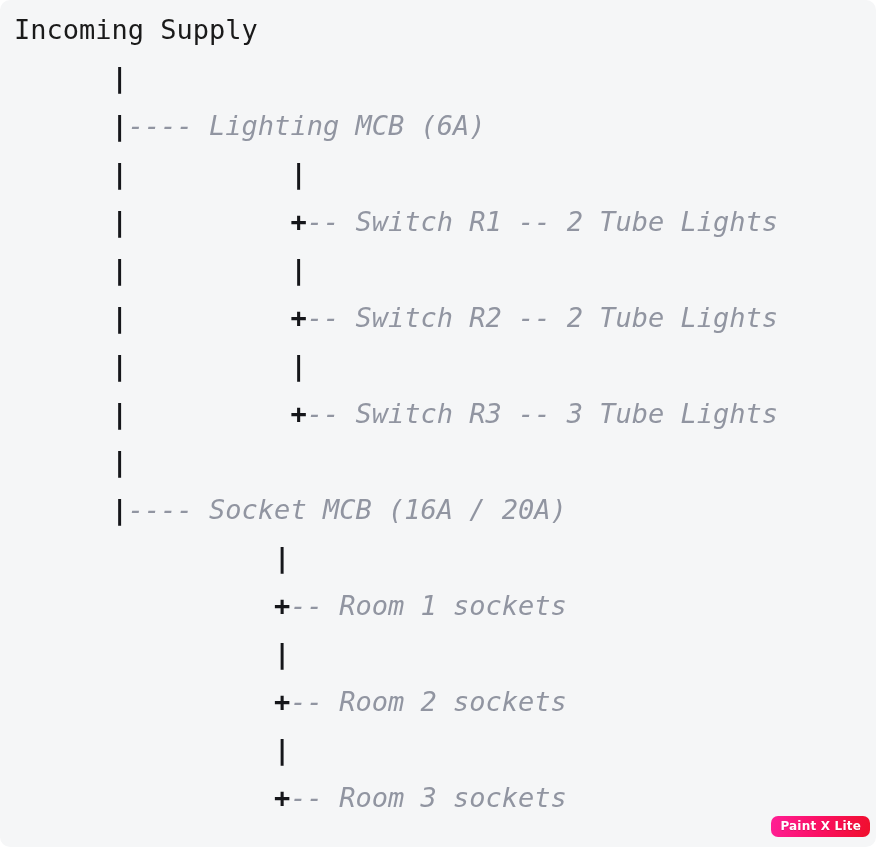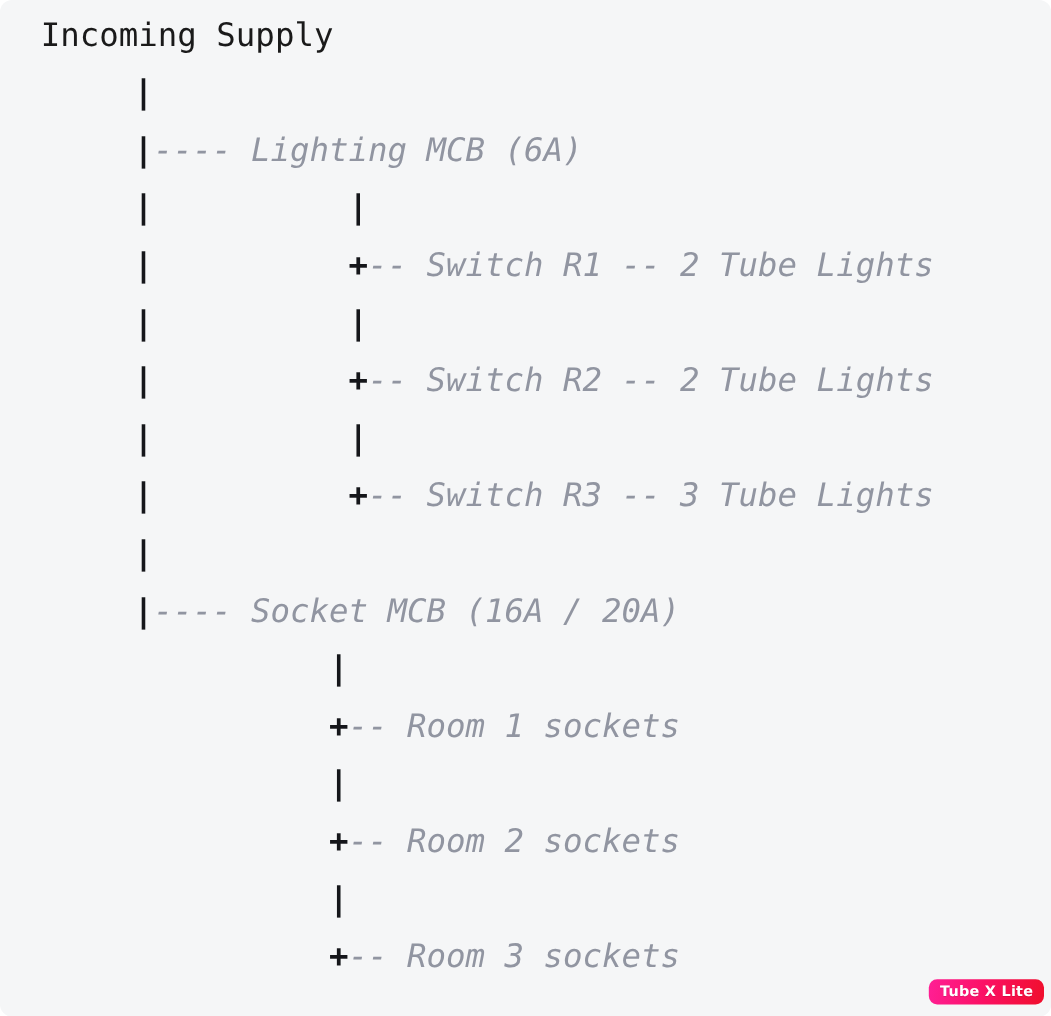--- a/index.html
+++ b/index.html
@@ -45,21 +45,20 @@
     display: block;
     height: 48px;
     white-space: pre;
   }
 
   
   .root {
     color: #1a1a1a;
     font-style: normal;
     font-weight: 400;
-    margin-left: 20px;
   }
 
   
   .cx {
     color: #15161a;
     font-style: normal;
     font-weight: 700;
   }
 
   
@@ -88,15 +87,15 @@
     text-shadow: 0 1px 0 rgba(0,0,0,0.12);
   }
 </style>
 </head>
 <body>
 
 <div id="canvas">
 
   <pre id="tree"><span class="ln"><span class="root">Incoming Supply</span></span><span class="ln"><span class="lb">      </span><span class="cx">|</span></span><span class="ln"><span class="lb">      </span><span class="cx">|</span><span class="lb">----</span><span class="lb"> Lighting MCB (6A)</span></span><span class="ln"><span class="lb">      </span><span class="cx">|</span><span class="lb">          </span><span class="cx">|</span></span><span class="ln"><span class="lb">      </span><span class="cx">|</span><span class="lb">          </span><span class="cx">+</span><span class="lb">--</span><span class="lb"> Switch R1 -- 2 Tube Lights</span></span><span class="ln"><span class="lb">      </span><span class="cx">|</span><span class="lb">          </span><span class="cx">|</span></span><span class="ln"><span class="lb">      </span><span class="cx">|</span><span class="lb">          </span><span class="cx">+</span><span class="lb">--</span><span class="lb"> Switch R2 -- 2 Tube Lights</span></span><span class="ln"><span class="lb">      </span><span class="cx">|</span><span class="lb">          </span><span class="cx">|</span></span><span class="ln"><span class="lb">      </span><span class="cx">|</span><span class="lb">          </span><span class="cx">+</span><span class="lb">--</span><span class="lb"> Switch R3 -- 3 Tube Lights</span></span><span class="ln"><span class="lb">      </span><span class="cx">|</span></span><span class="ln"><span class="lb">      </span><span class="cx">|</span><span class="lb">----</span><span class="lb"> Socket MCB (16A / 20A)</span></span><span class="ln"><span class="lb">                </span><span class="cx">|</span></span><span class="ln"><span class="lb">                </span><span class="cx">+</span><span class="lb">--</span><span class="lb"> Room 1 sockets</span></span><span class="ln"><span class="lb">                </span><span class="cx">|</span></span><span class="ln"><span class="lb">                </span><span class="cx">+</span><span class="lb">--</span><span class="lb"> Room 2 sockets</span></span><span class="ln"><span class="lb">                </span><span class="cx">|</span></span><span class="ln"><span class="lb">                </span><span class="cx">+</span><span class="lb">--</span><span class="lb"> Room 3 sockets</span></span></pre>
 
-  <div id="watermark">Tube X Lite</div>
+  <div id="watermark">Paint X Lite</div>
 
 </div>
 
 </body></html>

